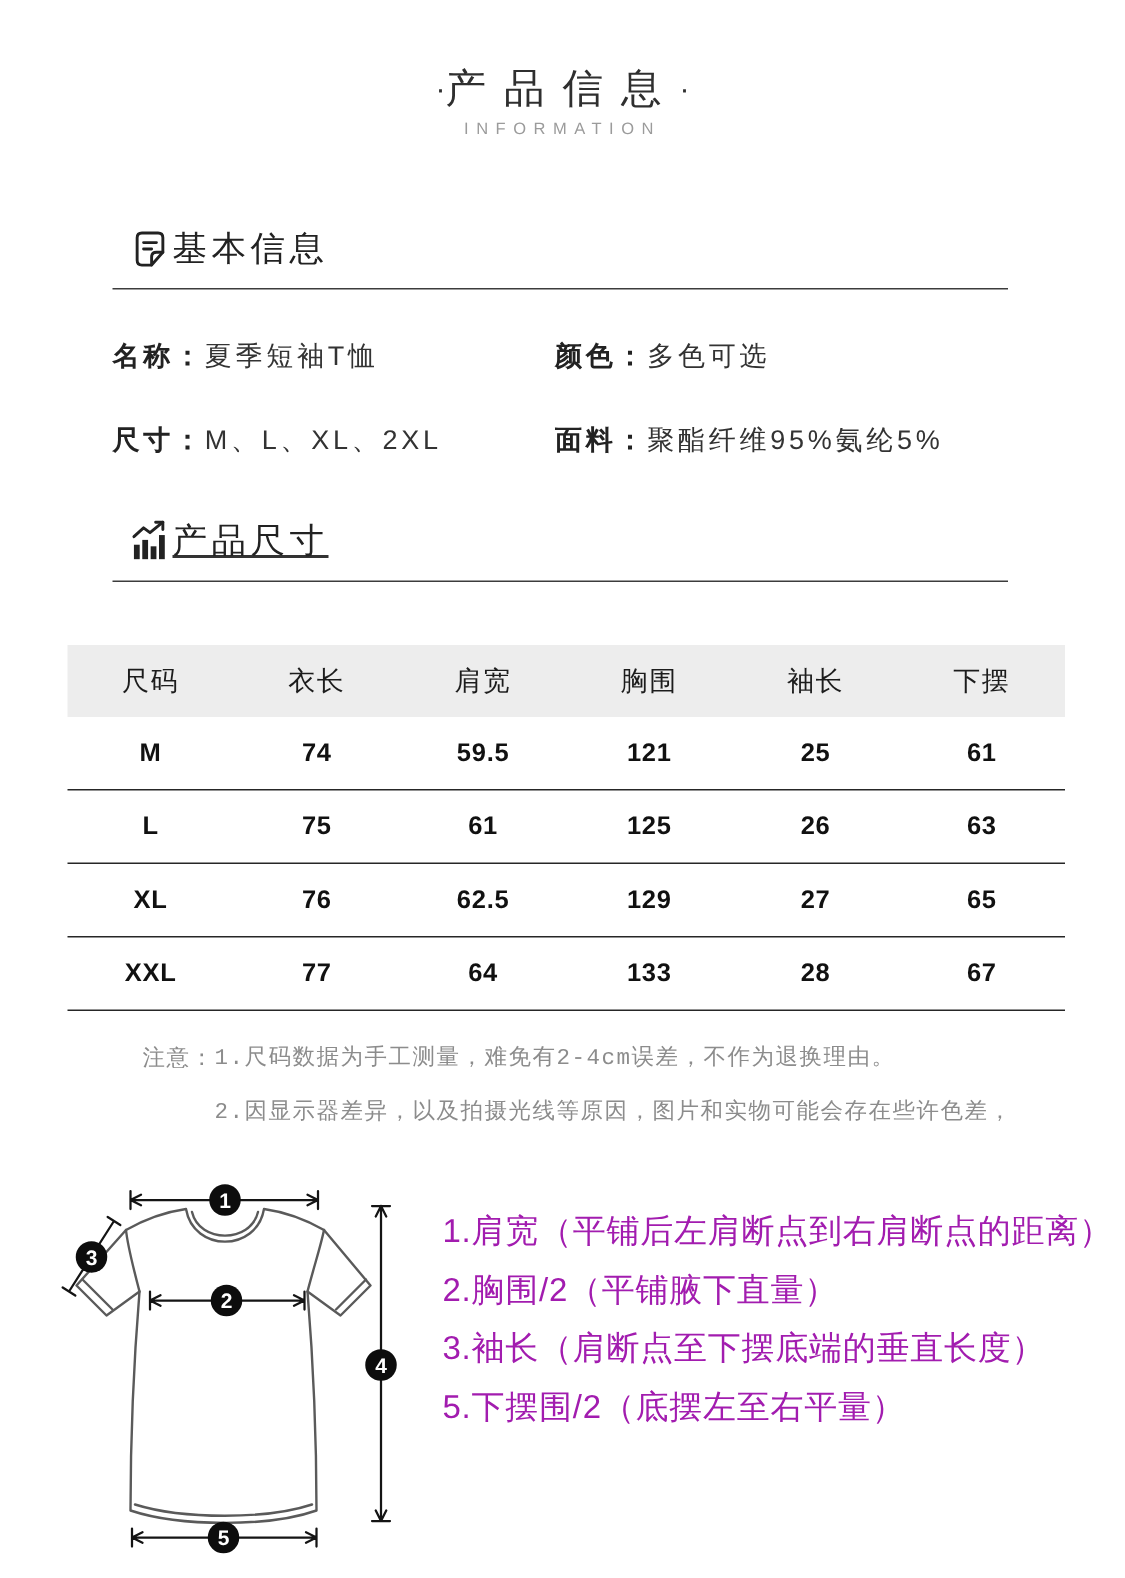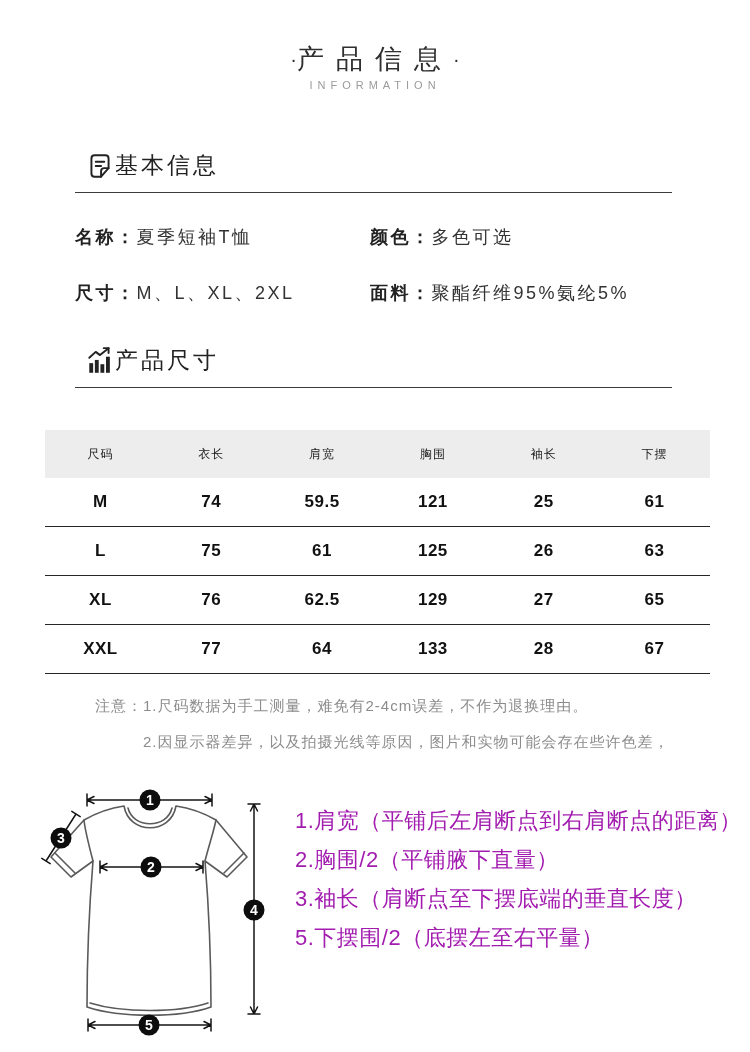--- a/index.html
+++ b/index.html
@@ -26,26 +26,26 @@
                display:grid; grid-template-columns:295px 1fr; grid-row-gap:30px; }
   .info-item { font-size:18px; letter-spacing:2.5px; white-space:nowrap; line-height:26px; }
   .info-label { font-weight:700; color:#222; }
   .info-value { color:#333; }
 
   
   .size-table { position:absolute; left:45px; top:430px; width:665px; }
   .t-row { display:flex; height:49px; align-items:center; border-bottom:1px solid #262626; }
   .t-head { height:48px; background:#ededed; border-bottom:none; }
   .t-cell { flex:1; text-align:center; font-size:17px; color:#111; font-weight:600; letter-spacing:0.5px; }
-  .t-head .t-cell { font-size:12px; font-weight:500; letter-spacing:1px; color:#1c1c1c; }
+  .t-head .t-cell { font-size:18px; font-weight:500; letter-spacing:1px; color:#1c1c1c; }
 
   
   .notes { position:absolute; left:95px; top:688px; display:flex; font-size:15px; color:#8c8c8c; line-height:36px; letter-spacing:1px; }
   .notes-label { white-space:nowrap; }
-  .notes-lines div { white-space:nowrap; }
+  .notes-lines div { white-space:nowrap;font-family:Liberation Mono, monospace; }
 
   
   .shirt-wrap { position:absolute; left:30px; top:780px; width:260px; height:270px; }
   .shirt-wrap svg { width:260px; height:270px; display:block; }
   .measure-list { position:absolute; left:295px; top:801px; width:440px; }
   .measure-list div { font-size:22px; color:#a21caf; line-height:39px; letter-spacing:0.5px; white-space:nowrap; }
 
   .shirt-line { stroke:#5a5a5a; stroke-width:1.6; fill:none; stroke-linejoin:round; stroke-linecap:round; }
   .shirt-fill { fill:#ffffff; }
   .ann { stroke:#141414; stroke-width:1.5; fill:none; stroke-linecap:round; }
@@ -86,21 +86,21 @@
       <span class="info-label">颜色：</span><span class="info-value">多色可选</span>
     </div>
     <div class="info-item">
       <span class="info-label">尺寸：</span><span class="info-value">M、L、XL、2XL</span>
     </div>
     <div class="info-item">
       <span class="info-label">面料：</span><span class="info-value">聚酯纤维95%氨纶5%</span>
     </div>
   </div>
 
-  <div class="section-head" style="top:345px;">
+  <div class="section-head" style="top:345px;text-decoration:underline;">
     <div class="row">
       <span class="sec-icon">
         <svg viewBox="0 0 28 28">
           <rect class="icon-fill" x="4" y="16" width="3.6" height="9"></rect>
           <rect class="icon-fill" x="9.2" y="13" width="3.6" height="12"></rect>
           <rect class="icon-fill" x="14.4" y="17" width="3.6" height="8"></rect>
           <rect class="icon-fill" x="19.6" y="10" width="3.6" height="15"></rect>
           <path class="icon-stroke" d="M4 11 L10 5.5 L14 8.5 L22 2"></path>
           <path class="icon-stroke" d="M17.5 2 H22 V6.5"></path>
         </svg>

